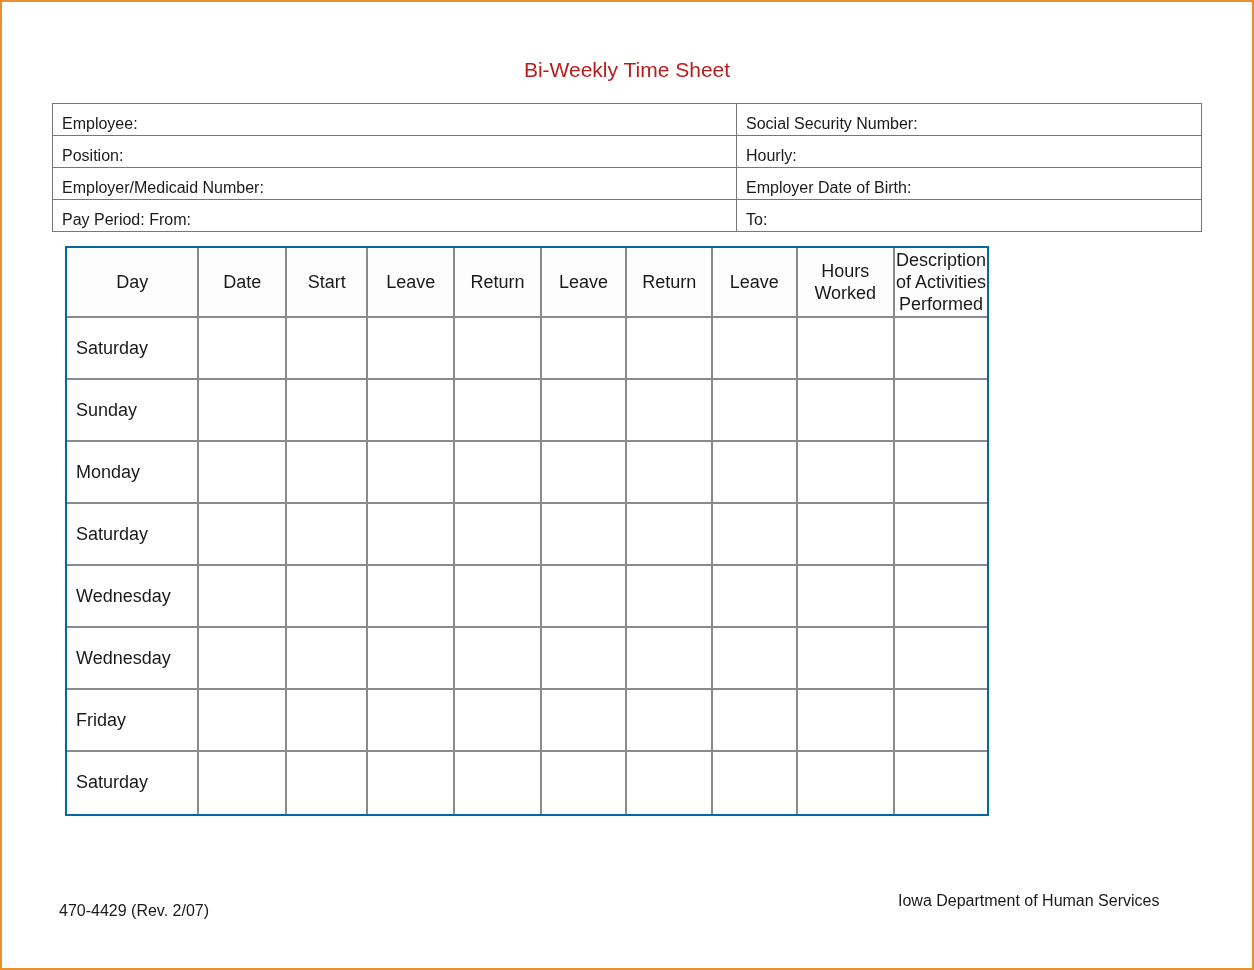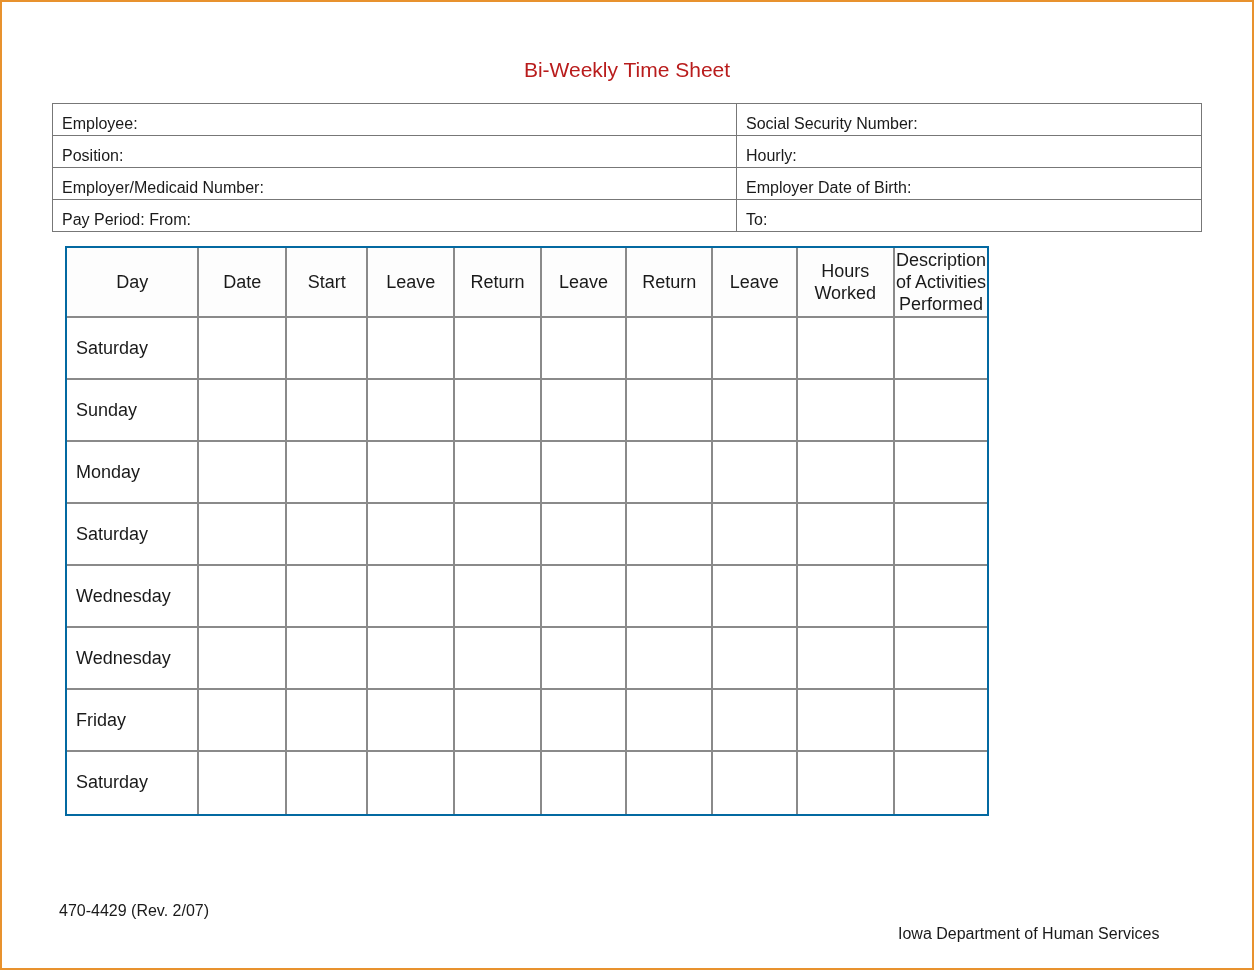--- a/index.html
+++ b/index.html
@@ -46,21 +46,21 @@
     .grid td { height: 62px; }
     .grid td.day {
       font-size: 18px; text-align: left; padding-left: 9px; vertical-align: top;
       padding-top: 20px;
       margin-top: 6px;
     }
     .footer-left {
       position: absolute; left: 59px; top: 892px; font-size: 16px; margin-top: 10px;
     }
     .footer-right {
-      position: absolute; left: 898px; top: 892px; font-size: 16px; margin-top: 33px;
+      position: absolute; left: 898px; top: 892px; font-size: 16px;
     }
   </style>
 </head>
 <body>
 
 <div class="frame"></div>
 
 <div class="title">Bi-Weekly Time Sheet</div>
 
 <table class="info">

